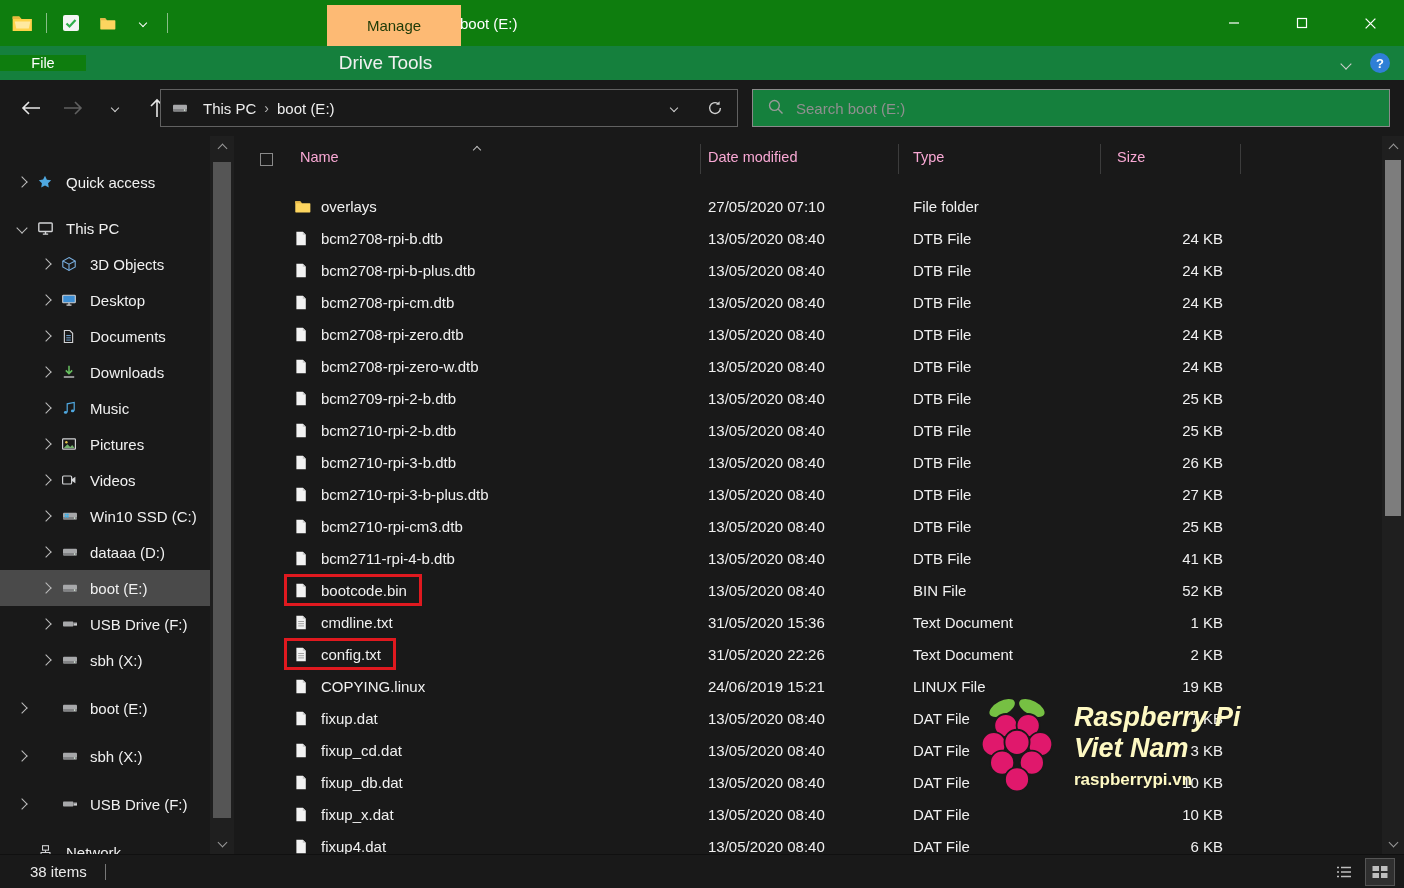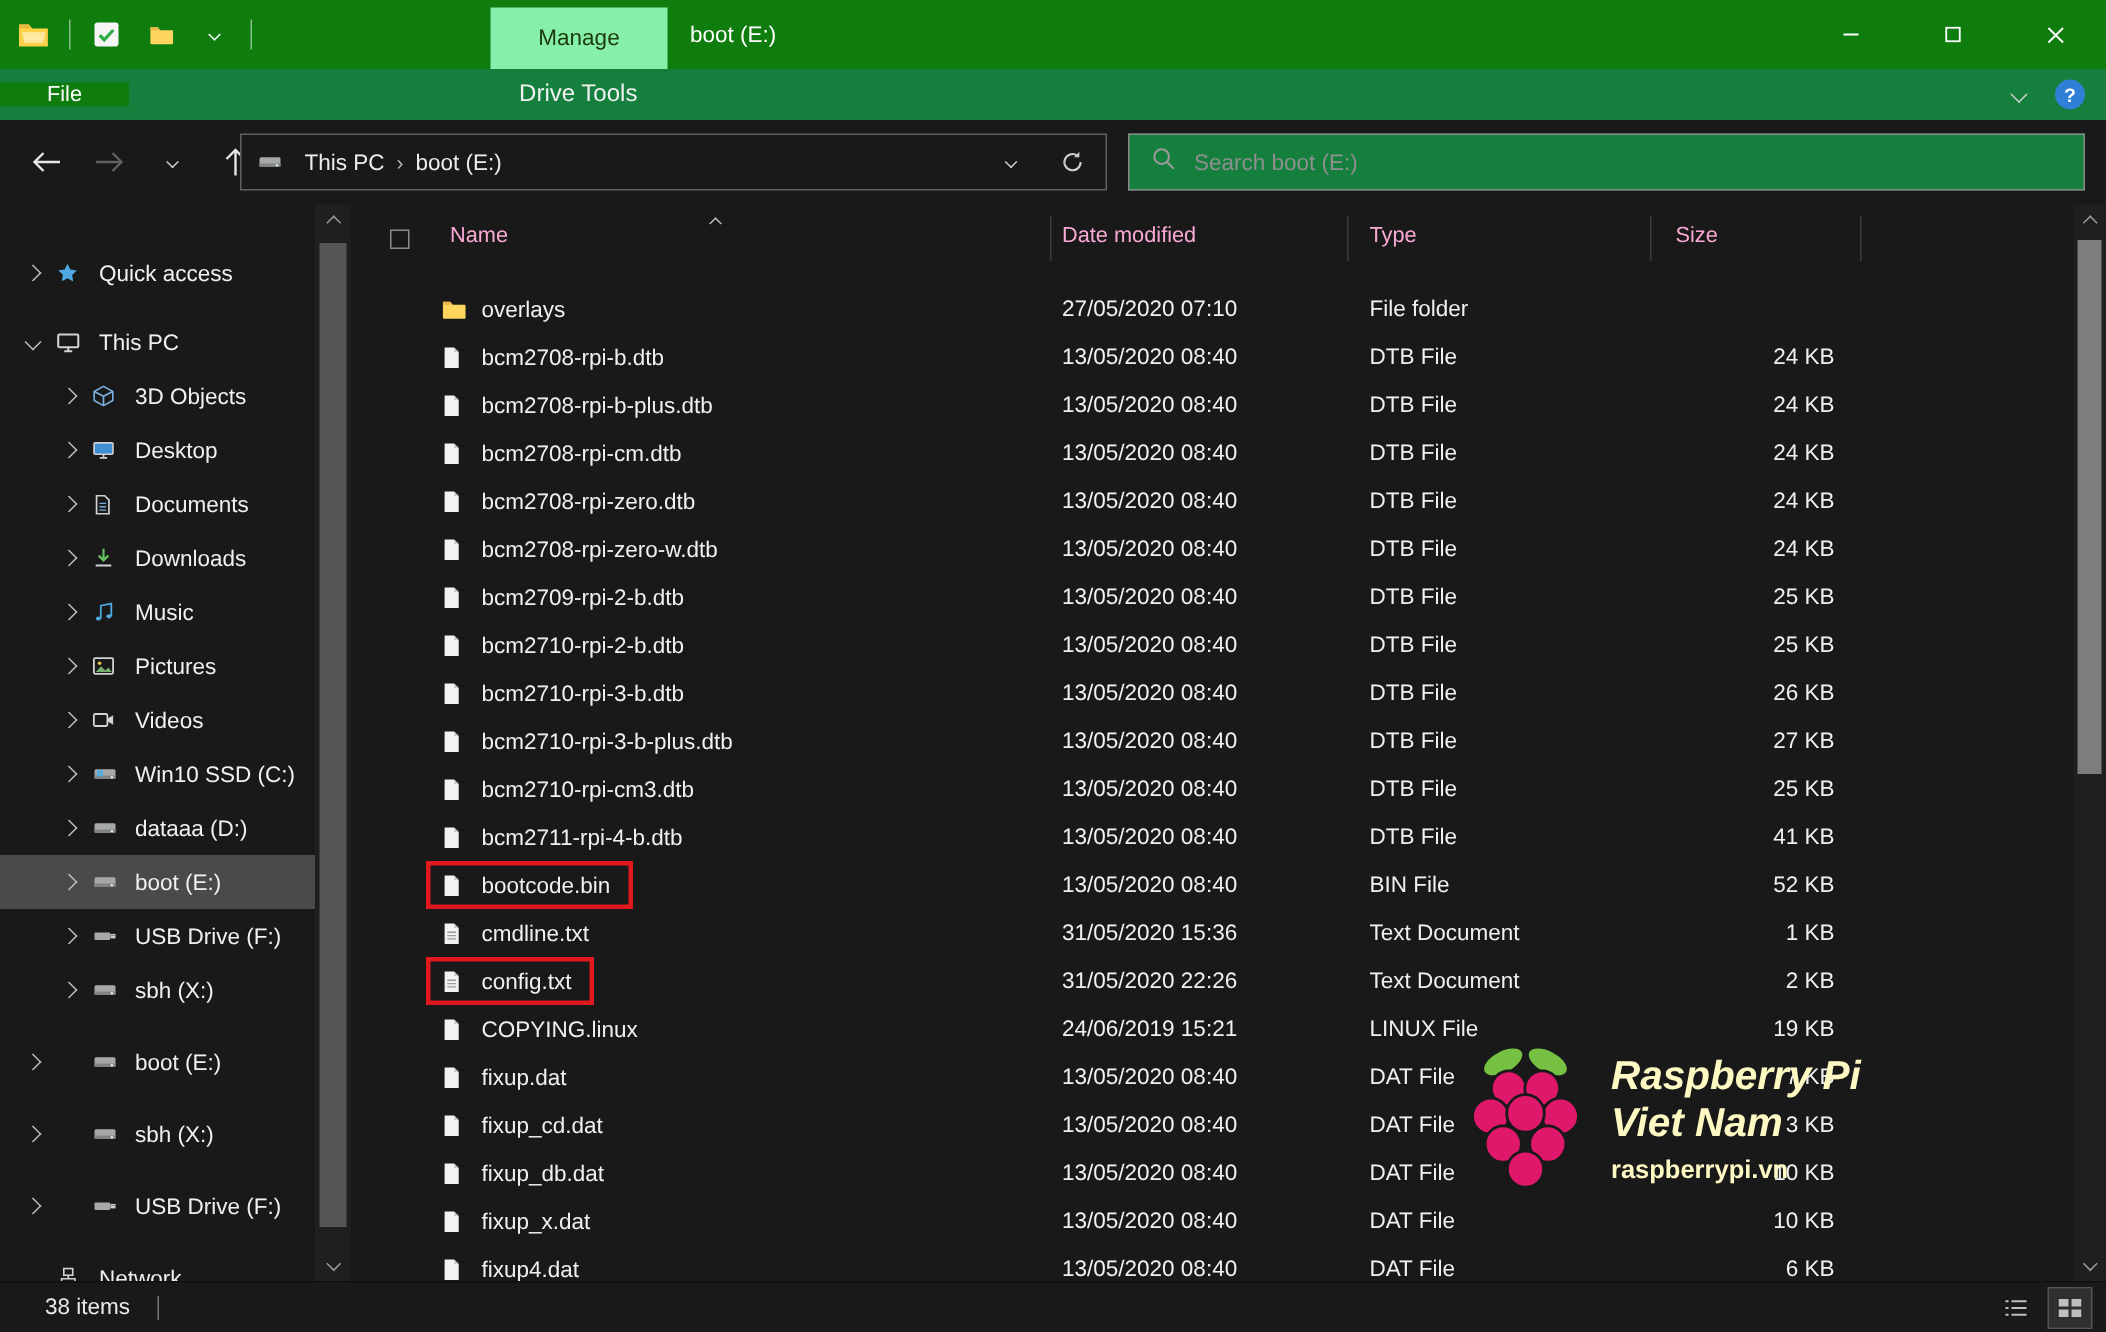--- a/index.html
+++ b/index.html
@@ -5,34 +5,34 @@
   * { box-sizing: border-box; margin: 0; padding: 0; }
   body { margin:0; background:#000; font-family:"Liberation Sans", sans-serif; }
   .window { position:relative; width:1404px; height:888px; background:#191919; overflow:hidden; }
 
   
   .titlebar { position:absolute; top:0; left:0; right:0; height:46px; background:#0e7d0e; }
   .qat { position:absolute; left:10px; top:0; height:46px; display:flex; align-items:center; gap:12px; }
   .qat .qicon { display:flex; align-items:center; justify-content:center; width:24px; height:24px; }
   .qat-sep { width:1px; height:20px; background:rgba(255,255,255,.5); }
   .qat .chev { border-color:#fff; }
-  .manage-tab { position:absolute; left:327px; top:5px; width:118px; height:41px; background:#86efac;
+  .manage-tab { position:absolute; left:327px; top:5px; width:134px; height:41px; background:#fdba74;
     color:#1d3a07; display:flex; align-items:center; justify-content:center; font-size:15px; }
   .window-title { position:absolute; left:460px; top:0; height:46px; display:flex; align-items:center;
     color:#fff; font-size:15px; }
   .win-controls { position:absolute; right:0; top:0; height:46px; display:flex; }
   .win-btn { width:68px; height:46px; display:flex; align-items:center; justify-content:center; }
 
   
   .ribbon { position:absolute; top:46px; left:0; right:0; height:34px; background:#15803d; display:flex; align-items:center; }
   .file-tab { width:86px; background:#0e7d0e; color:#fff; display:flex; align-items:center; justify-content:center; font-size:14.5px; }
   .rtabs { display:flex; }
   .rtab { padding:0 24px; display:flex; align-items:center; color:#f0f0f0; font-size:14.5px; }
   .ctx-tab { position:absolute; left:327px; top:0; width:117px; height:34px; display:flex; align-items:center;
-    justify-content:center; color:#f0f0f0; font-size:16px; }
+    justify-content:center; color:#f0f0f0; font-size:19px; }
   .ribbon-right { margin-left:auto; display:flex; align-items:center; gap:20px; padding-right:14px; }
   .help-btn { width:20px; height:20px; border-radius:50%; background:#2f7fd6; color:#fff; font-size:13px;
     font-weight:bold; display:flex; align-items:center; justify-content:center; }
 
   
   .navrow { position:absolute; top:80px; left:0; right:0; height:56px; background:#191919; }
   .nav-btns { position:absolute; left:18px; top:0; height:56px; display:flex; align-items:center; gap:16px; }
   .nav-btn { display:flex; align-items:center; justify-content:center; width:26px; height:30px; }
   .addr { position:absolute; left:160px; top:9px; width:578px; height:38px; border:1px solid #616161;
     background:#191919; display:flex; align-items:center; padding:0 0 0 10px; }

